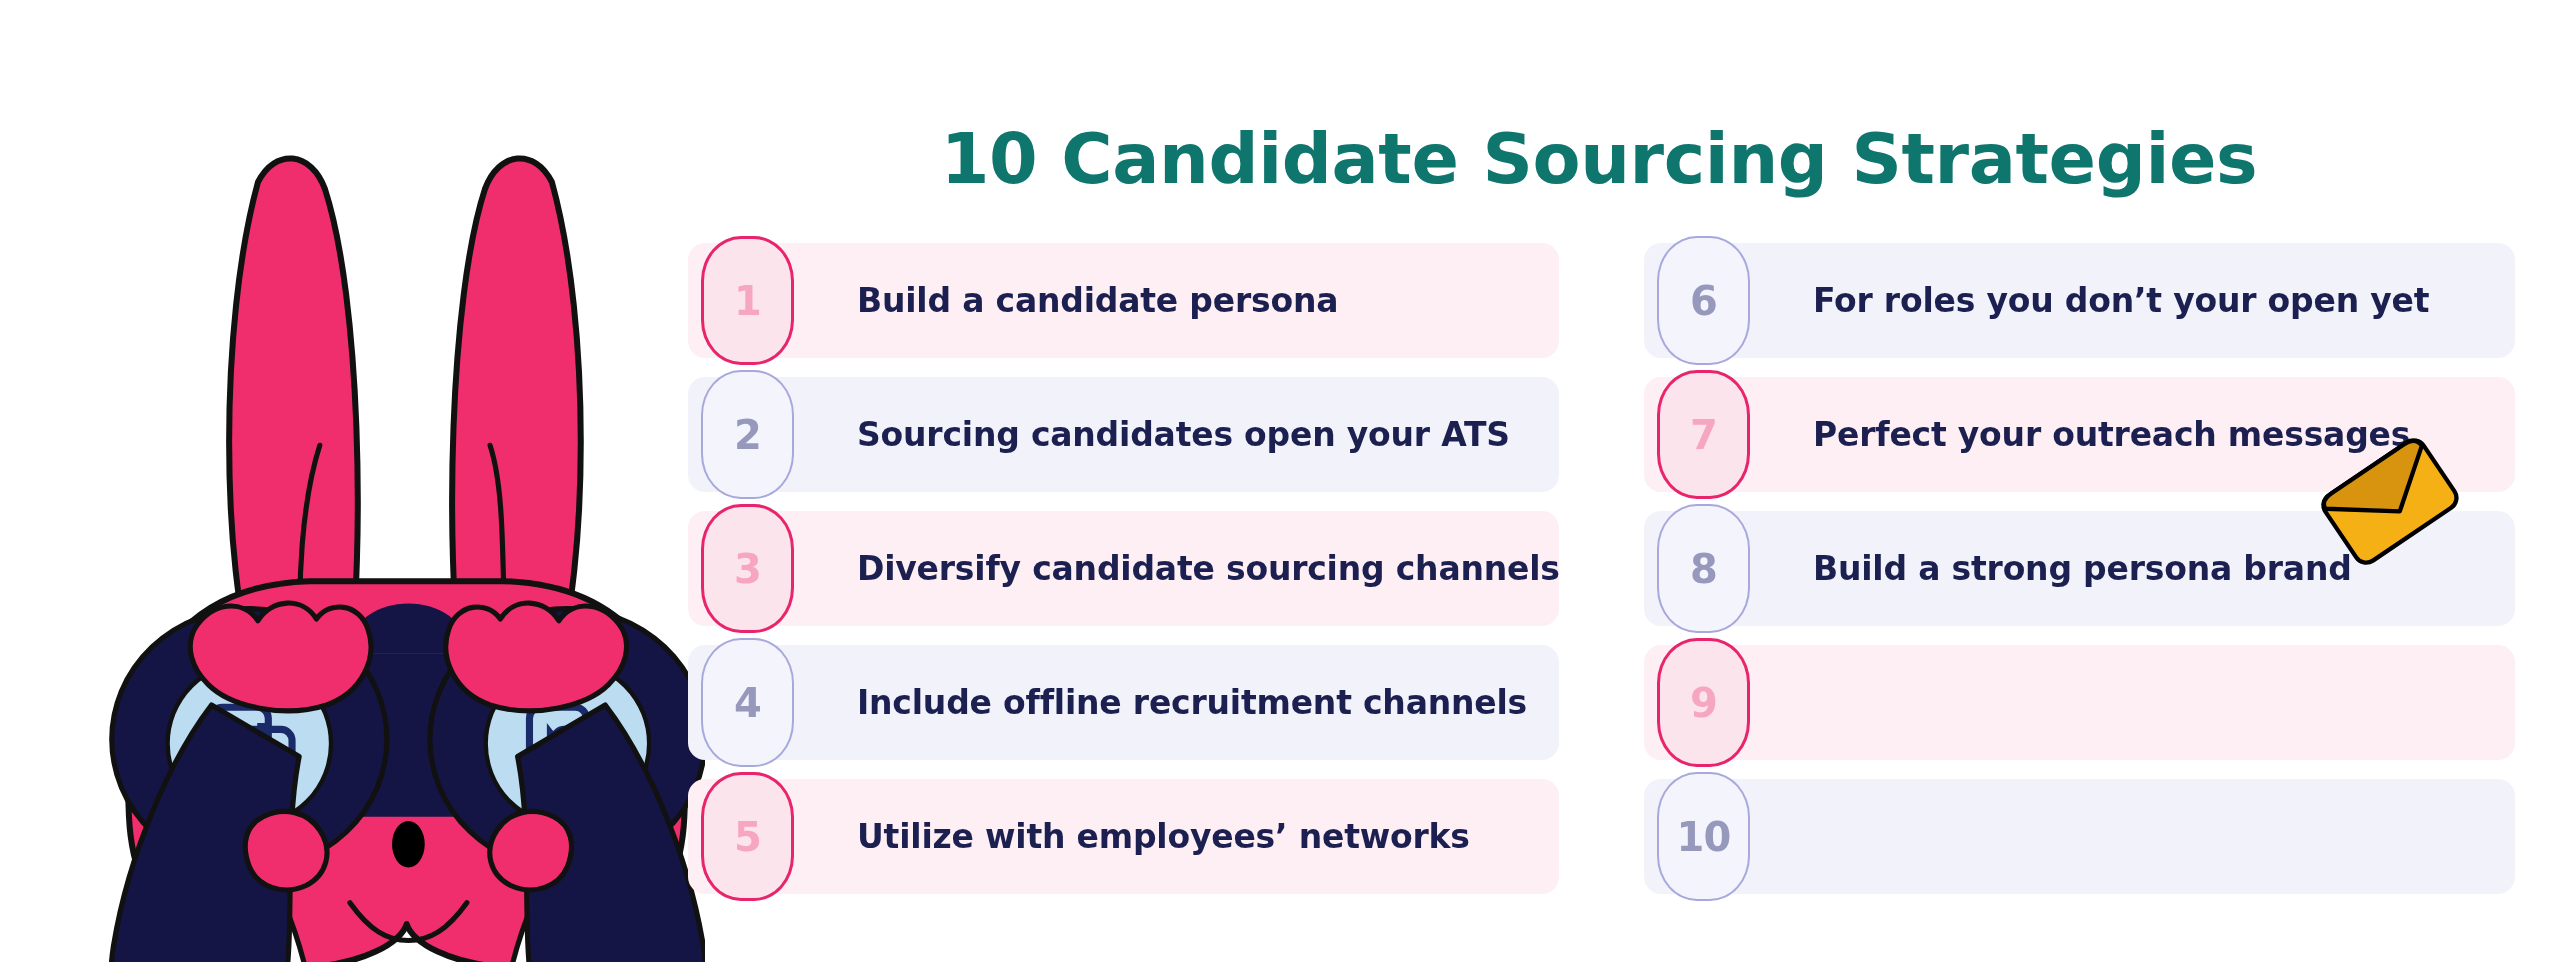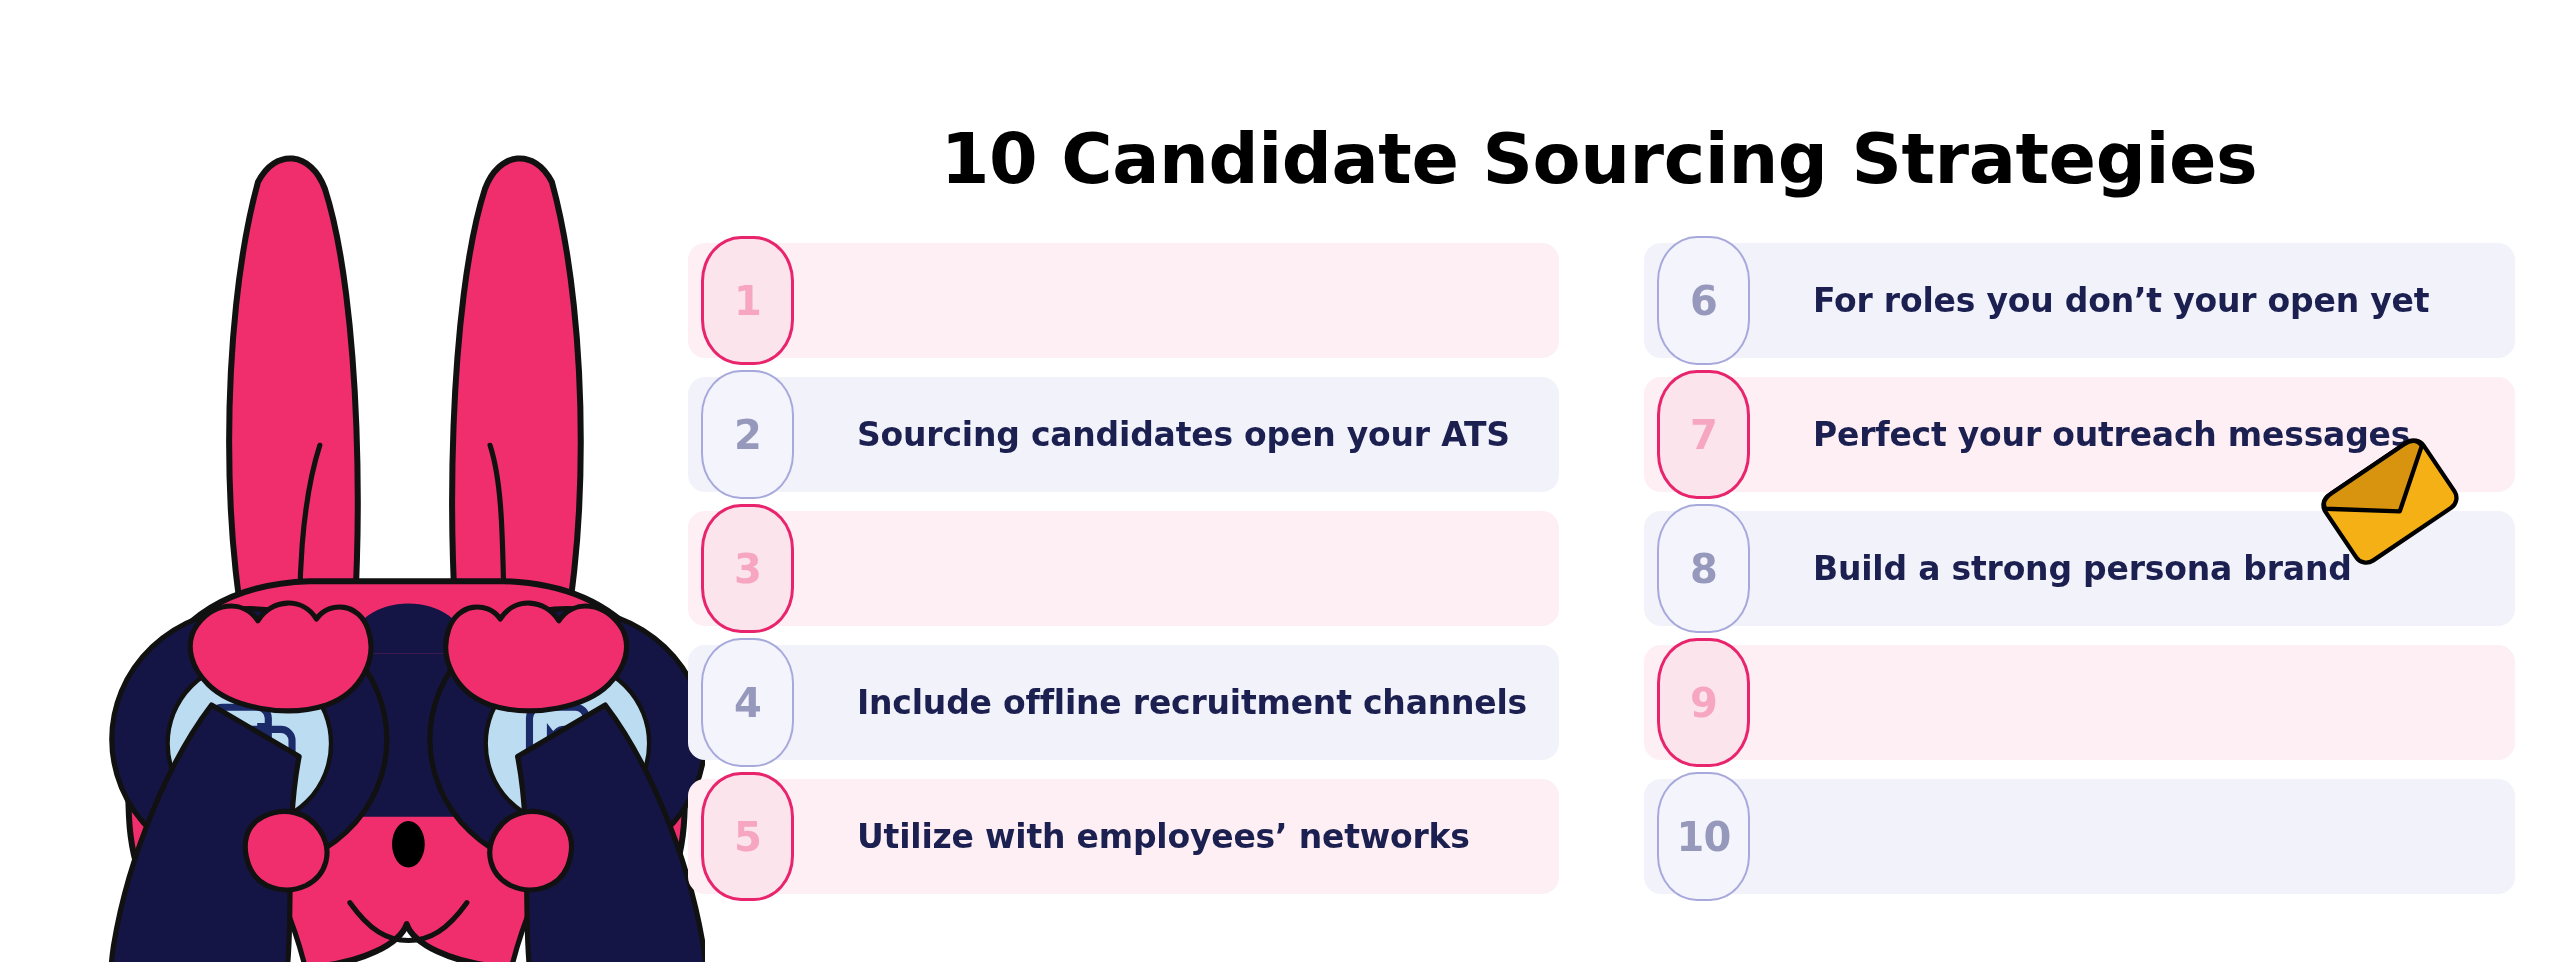--- a/index.html
+++ b/index.html
@@ -29,21 +29,21 @@
   #page-title {
     position: absolute;
     left: 688px;
     top: 77px;
     width: 1822px;
     text-align: center;
     font-family: "DejaVu Sans", sans-serif;
     font-weight: bold;
     font-size: 70px;
     letter-spacing: -0.4px;
-    color: #000000;
+    color: #0f766e;
     line-height: 1;
     white-space: nowrap;
   }
 
   
   #list-grid {
     position: absolute;
     left: 688px;
     top: 243px;
     width: 1826px;
@@ -195,29 +195,31 @@
              C 620 922 650 912 660 888 C 670 862 664 840 644 830 Z" fill="#f02e6e" stroke="#111" stroke-width="6" stroke-linejoin="round"></path>
   </g>
 </svg>
 
 <h1 id="page-title">10 Candidate Sourcing Strategies</h1>
 
 <div id="list-grid">
 
   <div class="list-item pink col-left" style="grid-row:1">
     <div class="badge pink">1</div>
+    <div class="item-label">Build a candidate persona</div>
   </div>
 
   <div class="list-item lavender col-left" style="grid-row:2">
     <div class="badge lavender">2</div>
     <div class="item-label">Sourcing candidates open your ATS</div>
   </div>
 
   <div class="list-item pink col-left" style="grid-row:3">
     <div class="badge pink">3</div>
+    <div class="item-label">Diversify candidate sourcing channels</div>
   </div>
 
   <div class="list-item lavender col-left" style="grid-row:4">
     <div class="badge lavender">4</div>
     <div class="item-label">Include offline recruitment channels</div>
   </div>
 
   <div class="list-item pink col-left" style="grid-row:5">
     <div class="badge pink">5</div>
     <div class="item-label">Utilize with employees’ networks</div>

